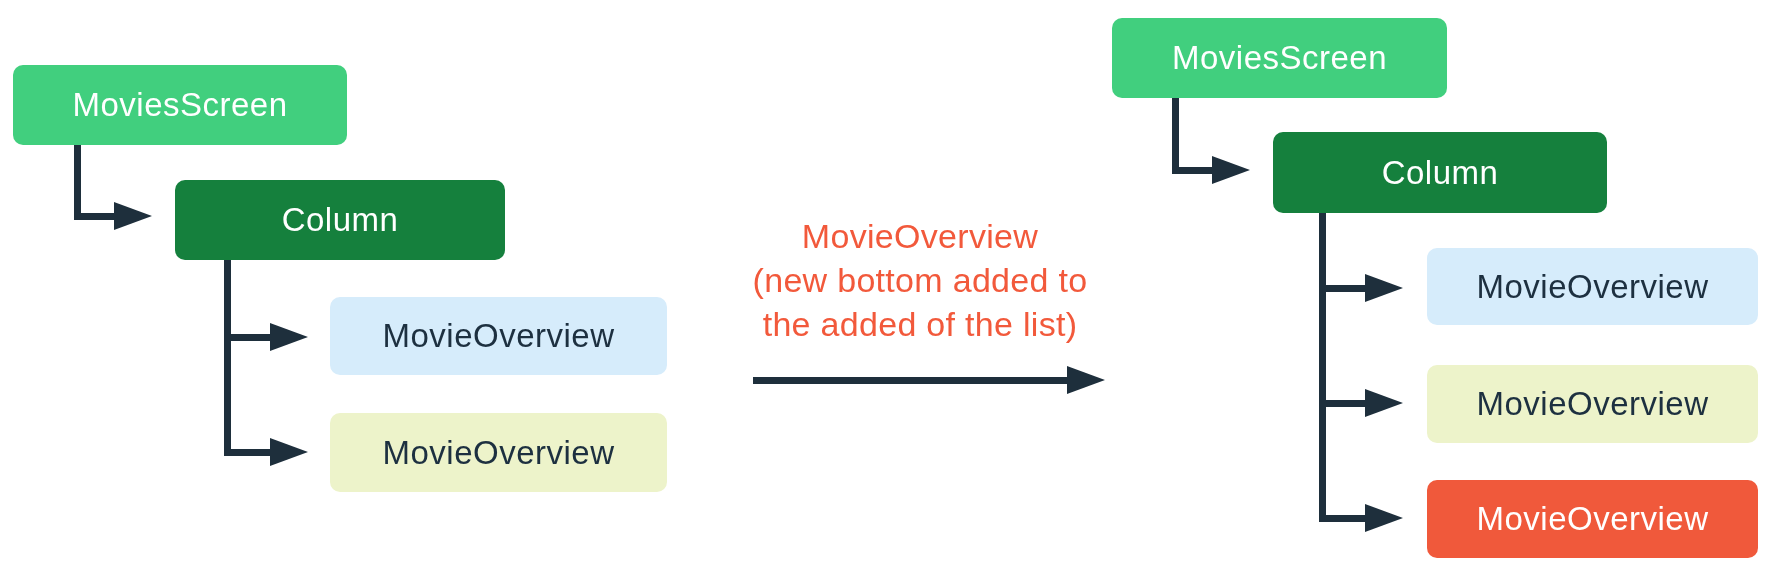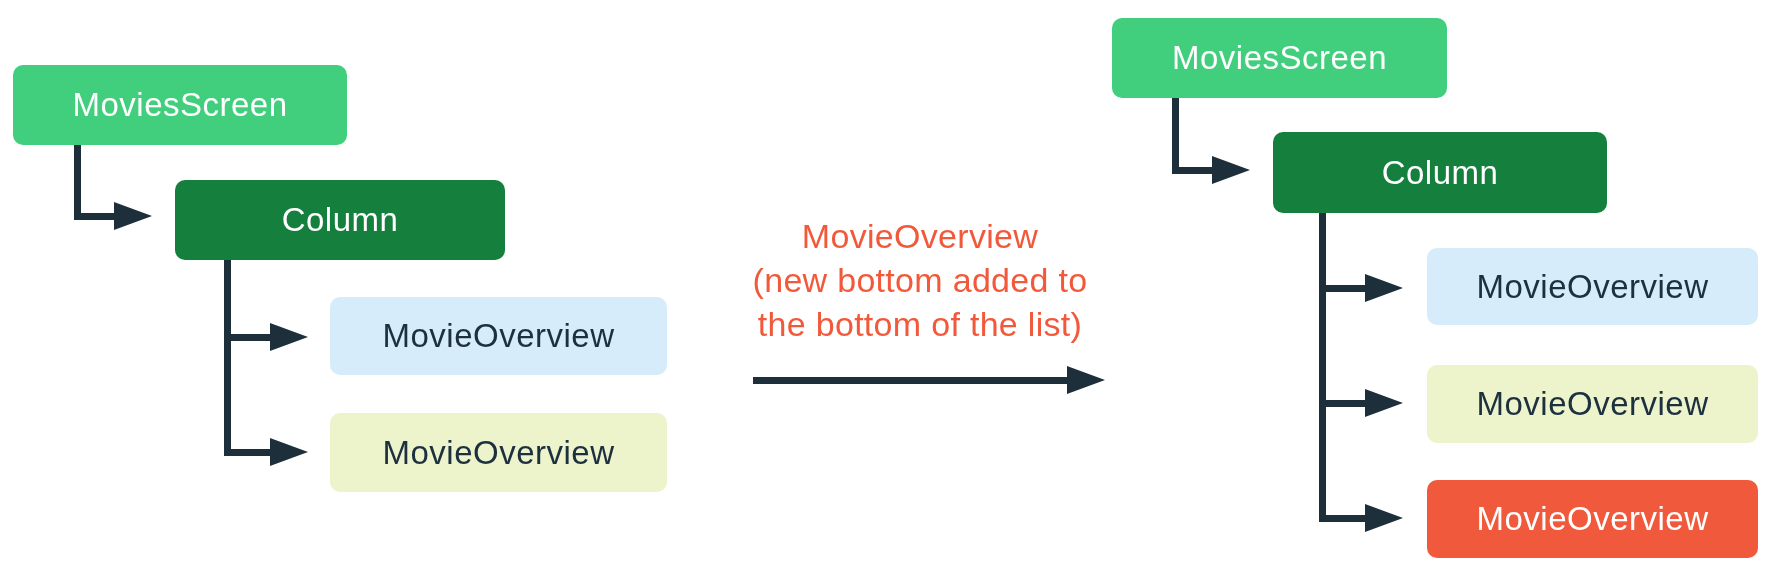--- a/index.html
+++ b/index.html
@@ -83,21 +83,21 @@
   <div class="node bg-lblue txt-dark" style="left:330px; top:297px; width:337px; height:78px;">
     <span>MovieOverview</span>
   </div>
   <div class="node bg-lyellow txt-dark" style="left:330px; top:413px; width:337px; height:79px;">
     <span>MovieOverview</span>
   </div>
 
   <div class="annotation">
     <div>MovieOverview</div>
     <div>(new bottom added to</div>
-    <div>the bottom of the list)</div>
+    <div>the added of the list)</div>
   </div>
 
   <div class="cline" style="left:753px; top:377px; width:314px; height:7px;"></div>
   <div class="chead" style="left:1067px; top:366px;"></div>
 
   <div class="node bg-green txt-light" style="left:1112px; top:18px; width:335px; height:80px;">
     <span>MoviesScreen</span>
   </div>
 
   <div class="cline" style="left:1172px; top:98px; width:7px; height:76px;"></div>

